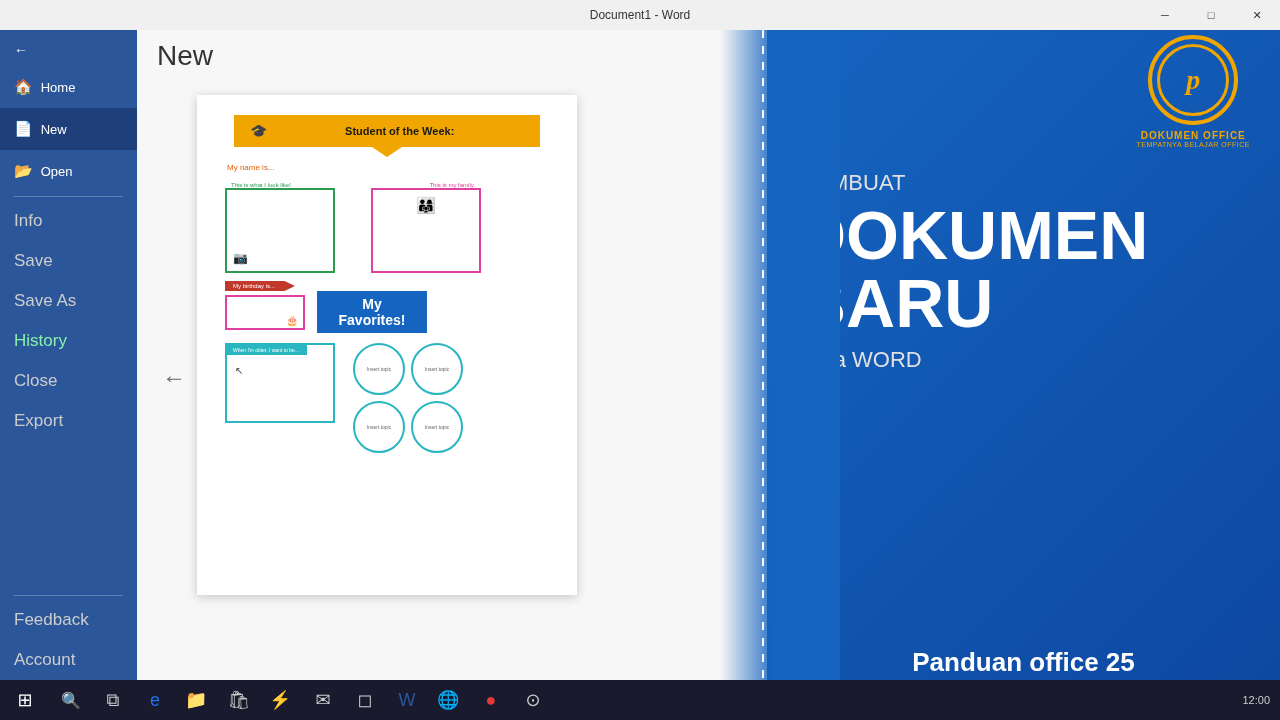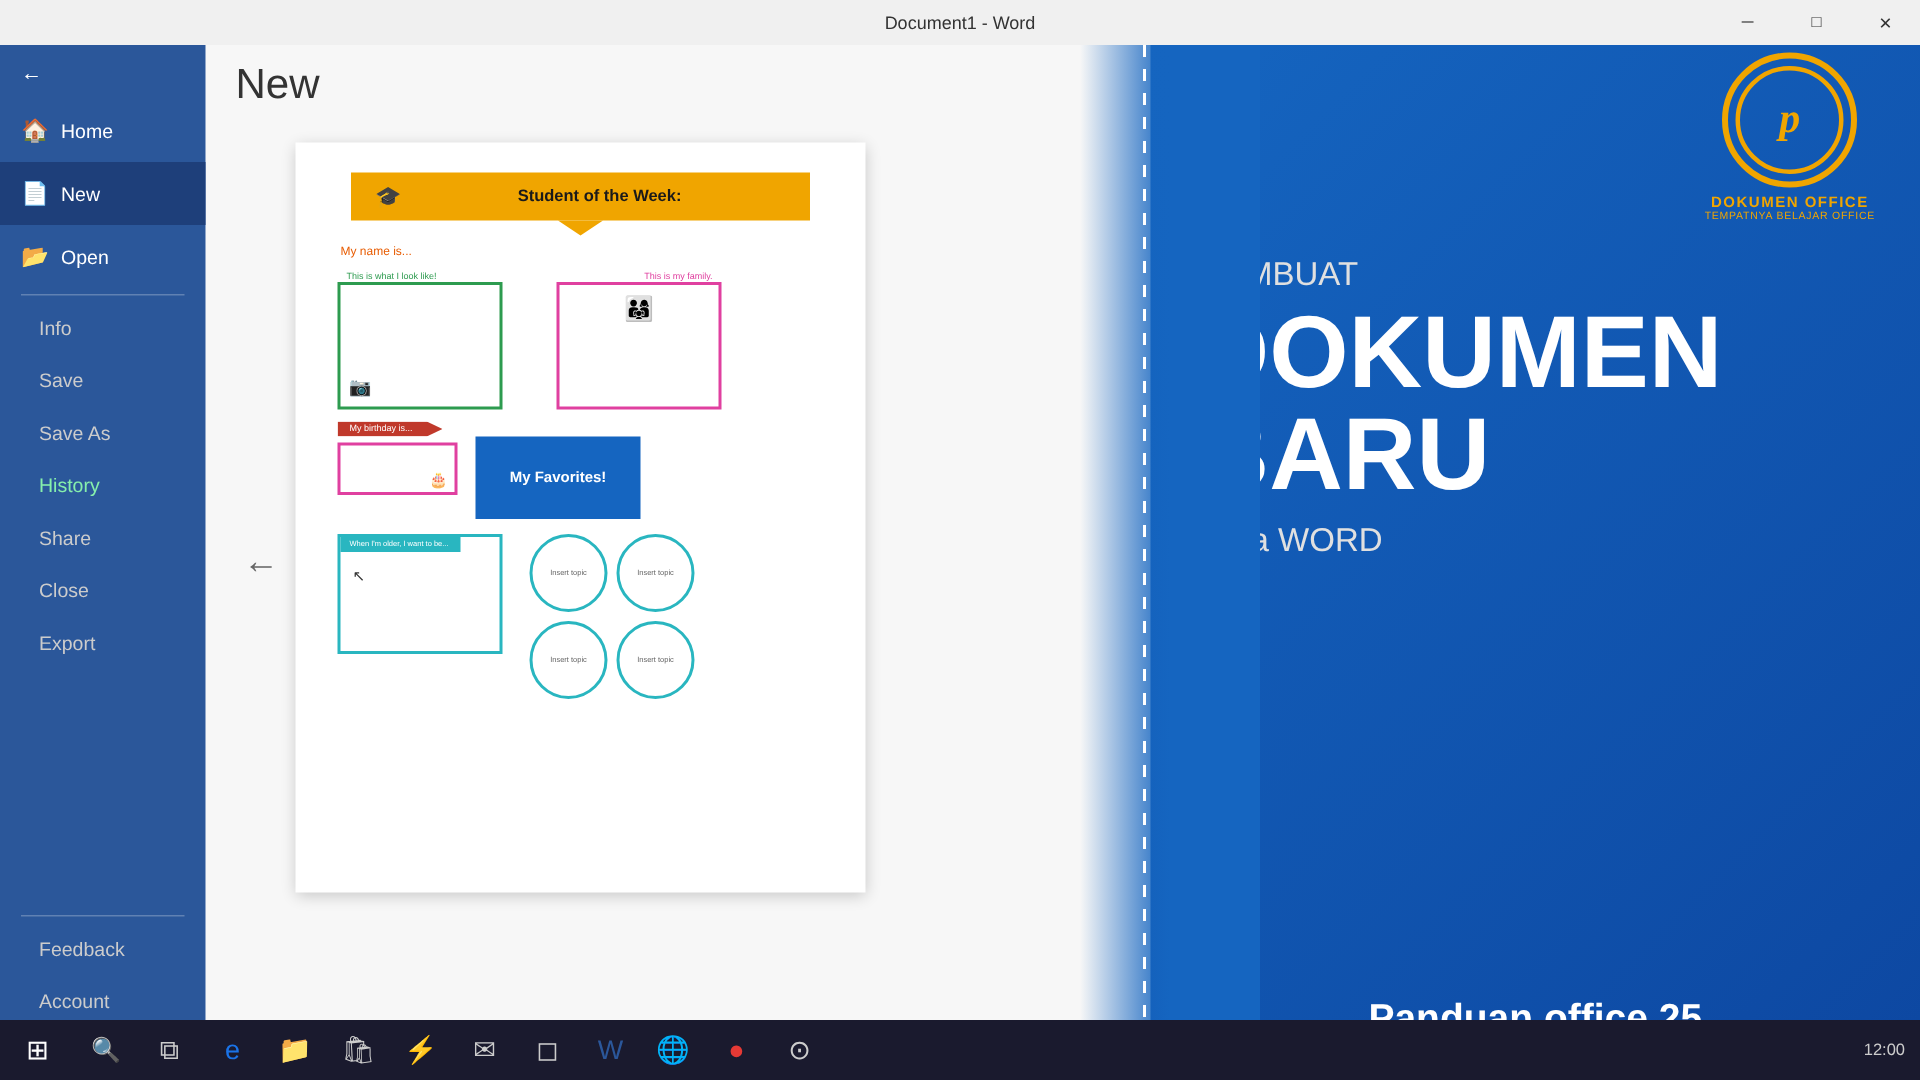--- a/index.html
+++ b/index.html
@@ -62,22 +62,21 @@
     .sidebar-item .icon { font-size: 15px; }
     .sidebar-divider {
       border: none;
       border-top: 1px solid rgba(255,255,255,0.25);
       margin: 4px 14px;
     }
     .sidebar-text-item {
       padding: 10px 14px;
       color: #ccc;
       cursor: pointer;
-      font-size: 13px;
-      margin-left: 12px;
+      font-size: 17px;
     }
     .sidebar-text-item.disabled { color: #86efac; cursor: default; }
     .sidebar-spacer { flex: 1; }
 
     
     .main-content {
       position: absolute;
       top: 30px; left: 137px;
       width: 630px; height: 690px;
       background: #f7f7f7;
@@ -196,23 +195,23 @@
     .birthday-icon {
       position: absolute;
       bottom: 2px; right: 4px;
       color: #e040a0;
       font-size: 10px;
     }
 
     .favorites-banner {
       background: #1565c0;
       color: #fff;
-      font-size: 10px;
+      font-size: 14px;
       font-weight: bold;
-      padding: 22px 12px;
+      padding: 5px 12px;
       width: 110px;
       text-align: center;
     }
     .older-box {
       border: 2px solid #29b6c0;
       width: 110px; height: 80px;
       position: relative;
     }
     .cursor-icon {
       position: absolute;
@@ -315,21 +314,21 @@
     }
     .logo-subtext {
       font-size: 7px;
       color: #f0a500;
       text-align: center;
       letter-spacing: 0.5px;
     }
 
     .panduan-footer {
       position: absolute;
-      bottom: 26px; left: 0; right: 0;
+      bottom: 42px; left: 0; right: 0;
       text-align: center;
       font-size: 26px;
       font-weight: 700;
       color: #fff;
     }
 
     
     .dashed-line {
       position: absolute;
       top: 30px; left: 762px;
@@ -428,23 +427,20 @@
     <span>Info</span>
   </div>
   <div class="sidebar-text-item">
     <span>Save</span>
   </div>
   <div class="sidebar-text-item">
     <span>Save As</span>
   </div>
   <div class="sidebar-text-item disabled">
     <span>History</span>
-  </div>
-  <div class="sidebar-text-item">
-    <span>Share</span>
   </div>
   <div class="sidebar-text-item">
     <span>Close</span>
   </div>
   <div class="sidebar-text-item">
     <span>Export</span>
   </div>
 
   <div class="sidebar-spacer"></div>
   <hr class="sidebar-divider">

